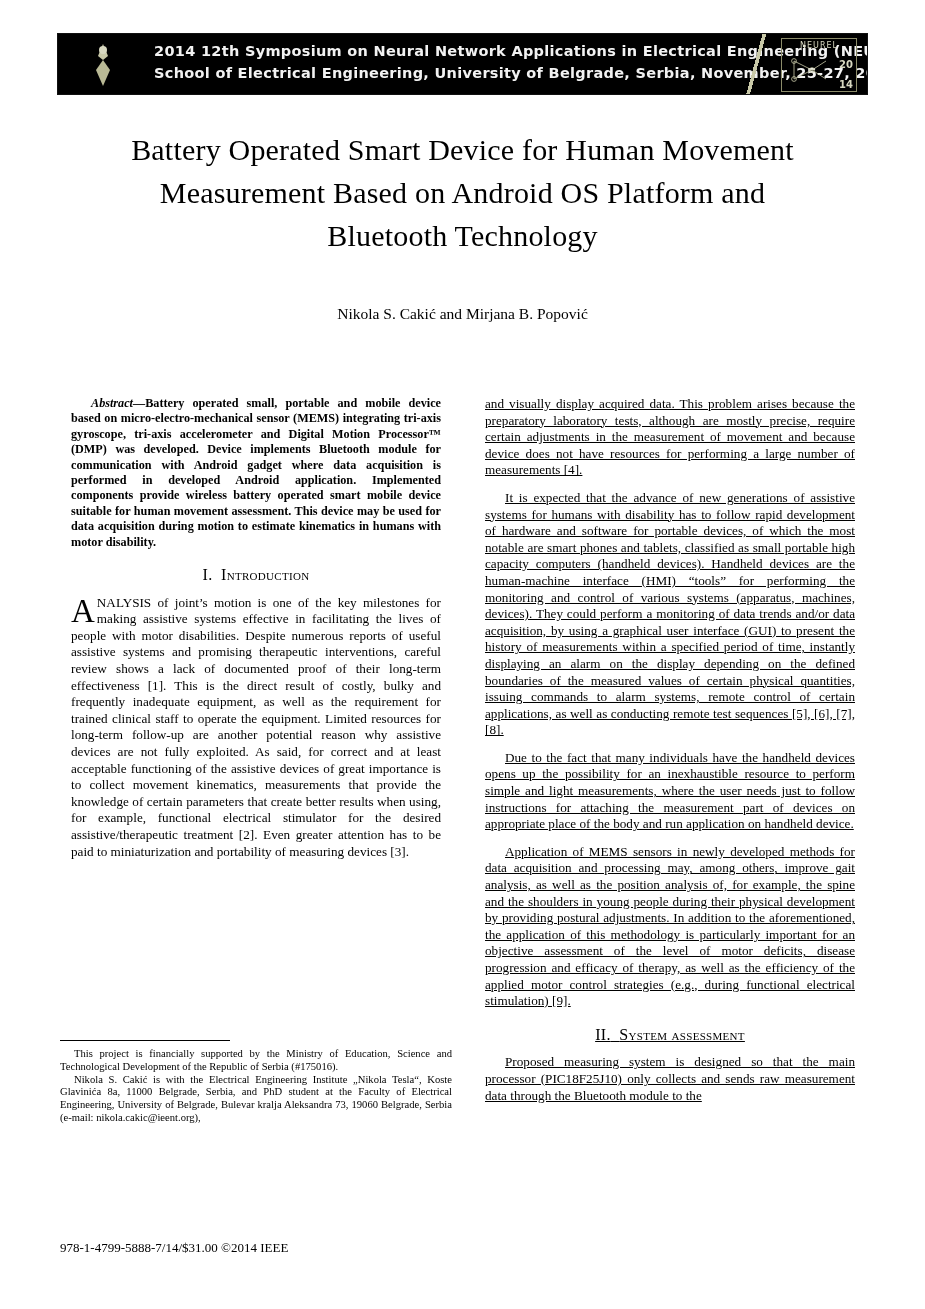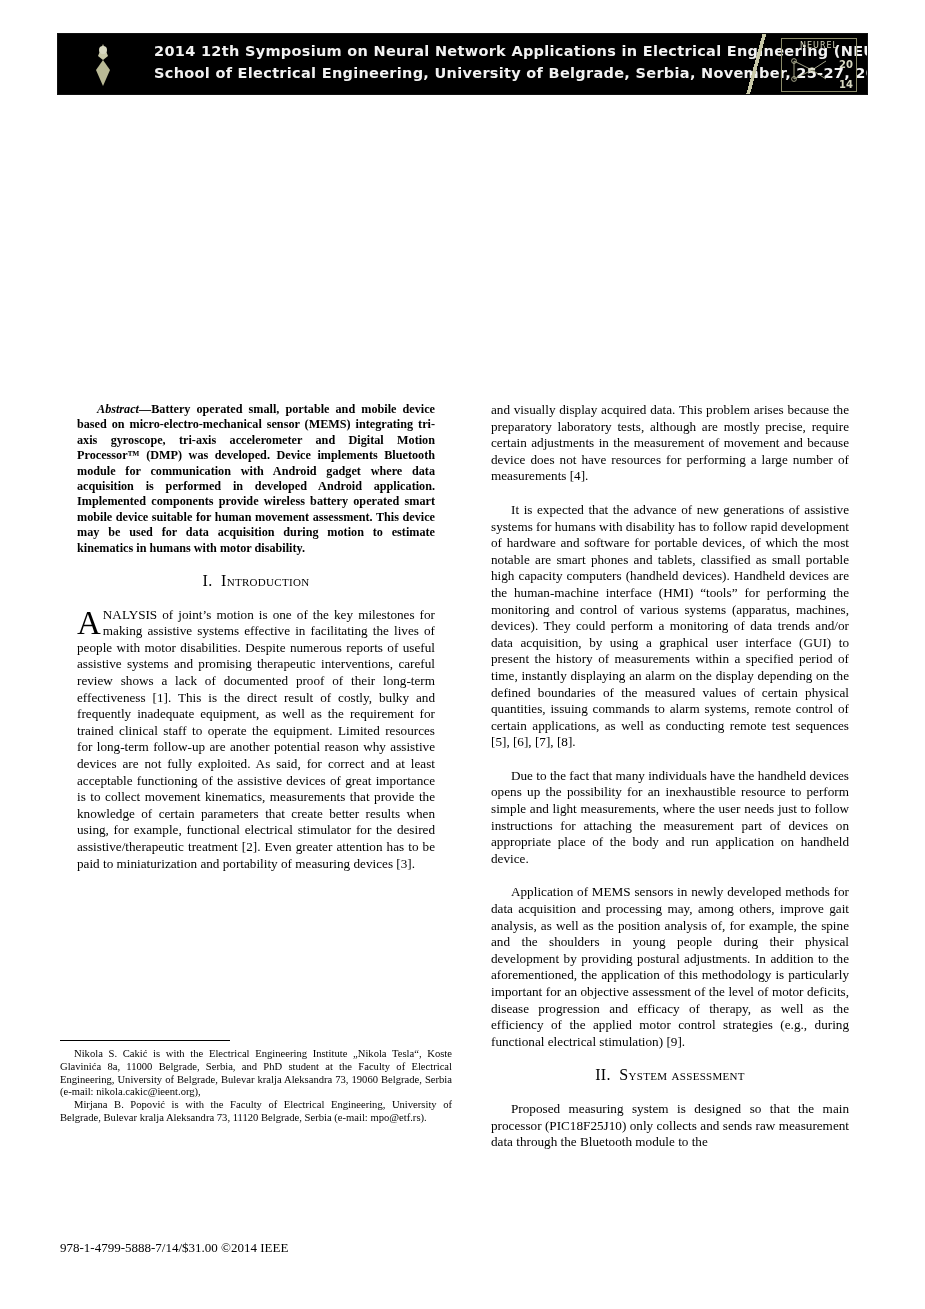--- a/index.html
+++ b/index.html
@@ -133,23 +133,23 @@
   
   .col {
     position: absolute;
     top: 385px;
     width: 392px;
     font-size: 13.2px;
     line-height: 16.6px;
     text-align: justify;
   }
   .col-left { left: 60px; }
-  .col-right { left: 474px; }
-
-  p { margin: 17px; }
+  .col-right { left: 474px; text-decoration: underline; }
+
+  p { margin: 11px; }
   .p-indent { text-indent: 20px; }
 
   .abstract {
     font-weight: bold;
     font-size: 12.2px;
     line-height: 15.4px;
     text-align: justify;
     text-indent: 20px;
   }
   .abstract .lead {
@@ -250,21 +250,23 @@
             <line x1="12" y1="8" x2="12" y2="26"></line>
             <line x1="30" y1="17" x2="44" y2="8"></line>
             <line x1="30" y1="17" x2="44" y2="26"></line>
           </g>
         </svg>
         <div class="r-year">20<br>14</div>
       </div>
     </div>
   </div>
 
-
+  <div class="title">Battery Operated Smart Device for Human Movement Measurement Based on Android OS Platform and Bluetooth Technology</div>
+
+  <div class="authors">Nikola S. Cakić and Mirjana B. Popović</div>
 
   <div class="col col-left">
     <p class="abstract"><span class="lead">Abstract—</span><span>Battery operated small, portable and mobile device based on micro-electro-mechanical sensor (MEMS) integrating tri-axis gyroscope, tri-axis accelerometer and Digital Motion Processor™ (DMP) was developed. Device implements Bluetooth module for communication with Android gadget where data acquisition is performed in developed Android application. Implemented components provide wireless battery operated smart mobile device suitable for human movement assessment. This device may be used for data acquisition during motion to estimate kinematics in humans with motor disability.</span></p>
 
 
     <div class="section-head">
       <span class="num">I.</span>
       &nbsp;<span>Introduction</span>
     </div>
 
@@ -281,19 +283,19 @@
     <div class="section-head">
       <span class="num">II.</span>
       &nbsp;<span>System assessment</span>
     </div>
 
     <p class="p-indent">Proposed measuring system is designed so that the main processor (PIC18F25J10) only collects and sends raw measurement data through the Bluetooth module to the</p>
   </div>
 
   <div class="footnote-rule"></div>
   <div class="footnotes">
+    <p class="fn-indent">This project is financially supported by the Ministry of Education, Science and Technological Development of the Republic of Serbia (#175016).</p>
     <p class="fn-indent">Nikola S. Cakić is with the Electrical Engineering Institute „Nikola Tesla“, Koste Glavinića 8a, 11000 Belgrade, Serbia, and PhD student at the Faculty of Electrical Engineering, University of Belgrade, Bulevar kralja Aleksandra 73, 19060 Belgrade, Serbia (e-mail: nikola.cakic@ieent.org),</p>
-    <p class="fn-indent">Mirjana B. Popović is with the Faculty of Electrical Engineering, University of Belgrade, Bulevar kralja Aleksandra 73, 11120 Belgrade, Serbia (e-mail: mpo@etf.rs).</p>
   </div>
 
   <div class="isbn">978-1-4799-5888-7/14/$31.00 ©2014 IEEE</div>
 
 </div>
 
 </body></html>

